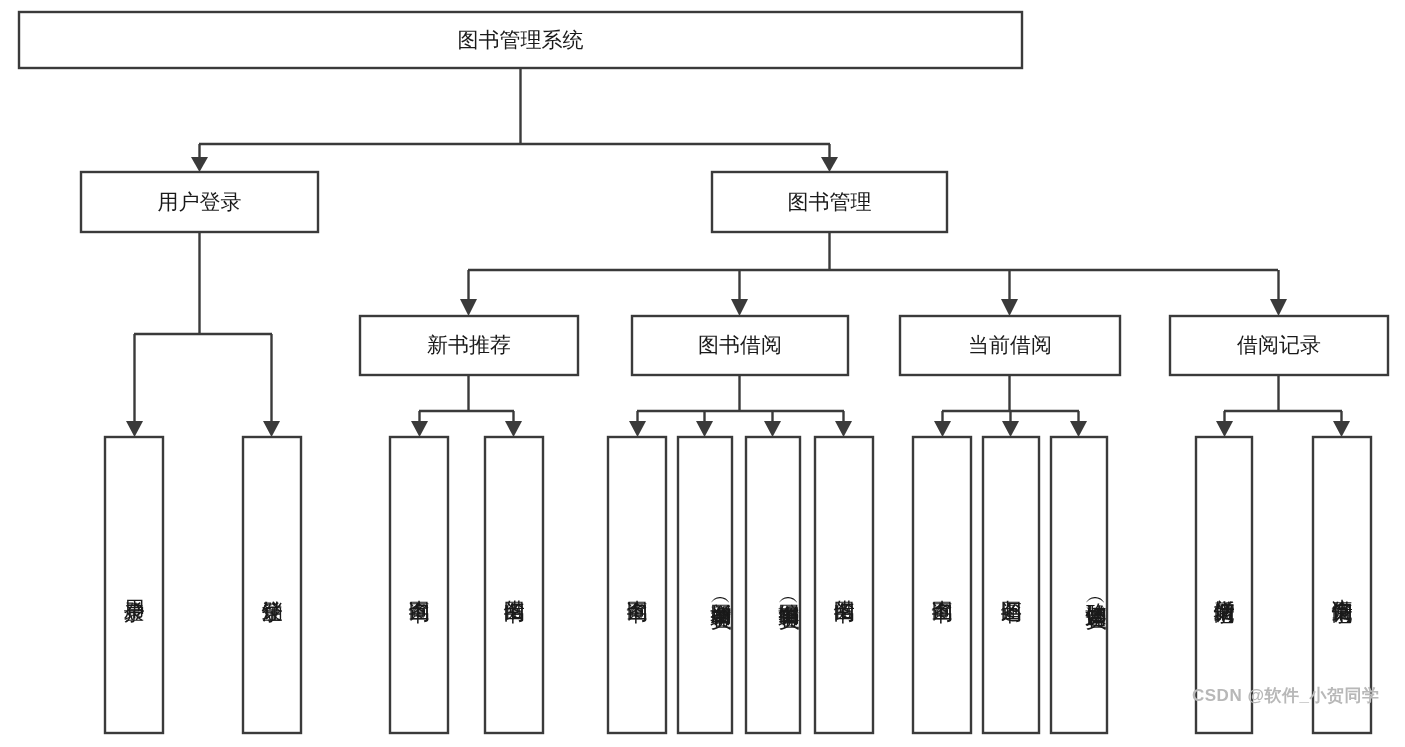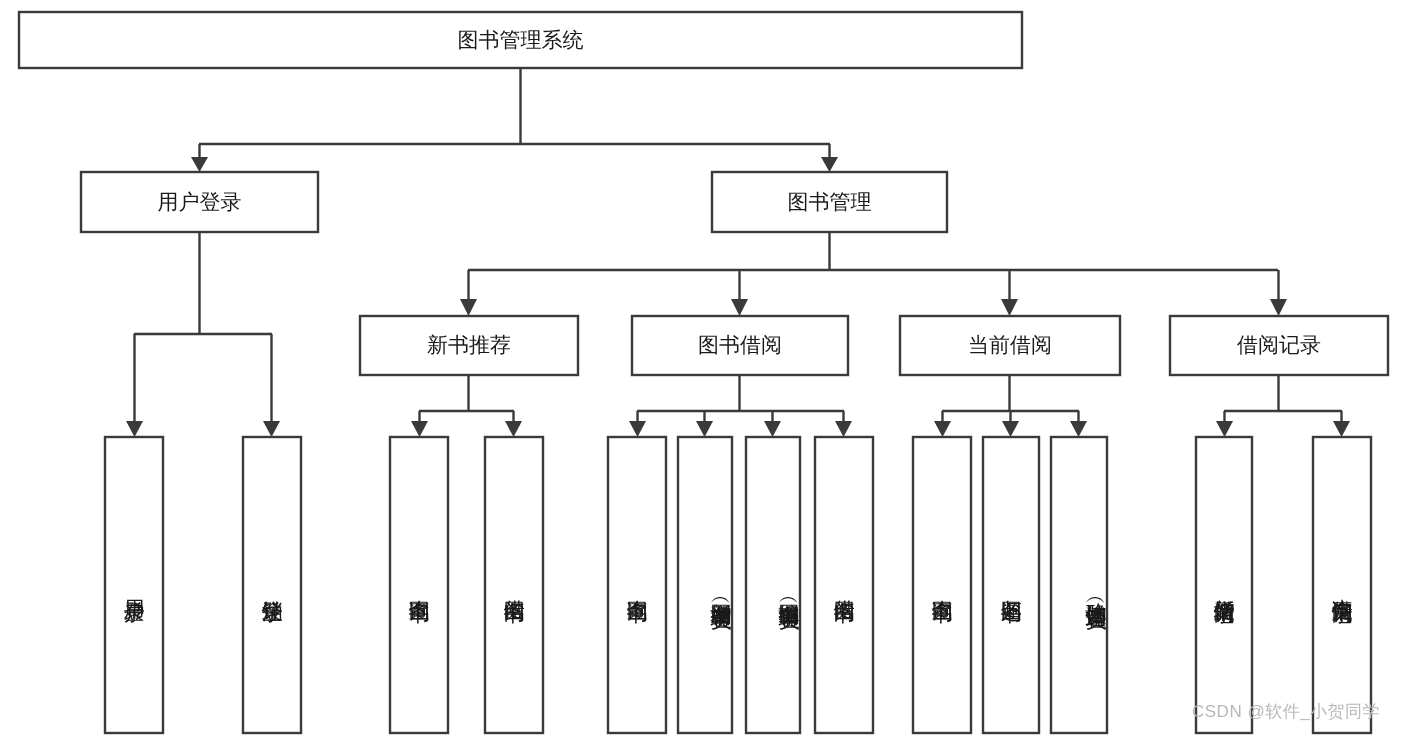--- a/index.html
+++ b/index.html
@@ -208,15 +208,15 @@
   <div class="node-label-v" style="left:746px; top:437px; width:54px; height:296px; align-items:flex-start; padding-top:10px; box-sizing:border-box;">编辑图书（管理员）</div>
   <div class="node-label-v" style="left:815px; top:437px; width:58px; height:296px;">借阅图书</div>
 
   <div class="node-label-v" style="left:913px; top:437px; width:58px; height:296px;">查询图书</div>
   <div class="node-label-v" style="left:983px; top:437px; width:56px; height:296px;">归还图书</div>
   <div class="node-label-v" style="left:1051px; top:437px; width:56px; height:296px; align-items:flex-start; padding-top:10px; box-sizing:border-box;">确认归还（管理员）</div>
 
   <div class="node-label-v" style="left:1196px; top:437px; width:56px; height:296px;">新增借阅记录</div>
   <div class="node-label-v" style="left:1313px; top:437px; width:58px; height:296px;">查询借阅记录</div>
 
-  <div class="watermark" style="left:1192px; top:700px;">CSDN @软件_小贺同学</div>
+  <div class="watermark" style="left:1192px; top:684px;font-weight:bold;">CSDN @软件_小贺同学</div>
 
 </div>
 
 </body></html>

